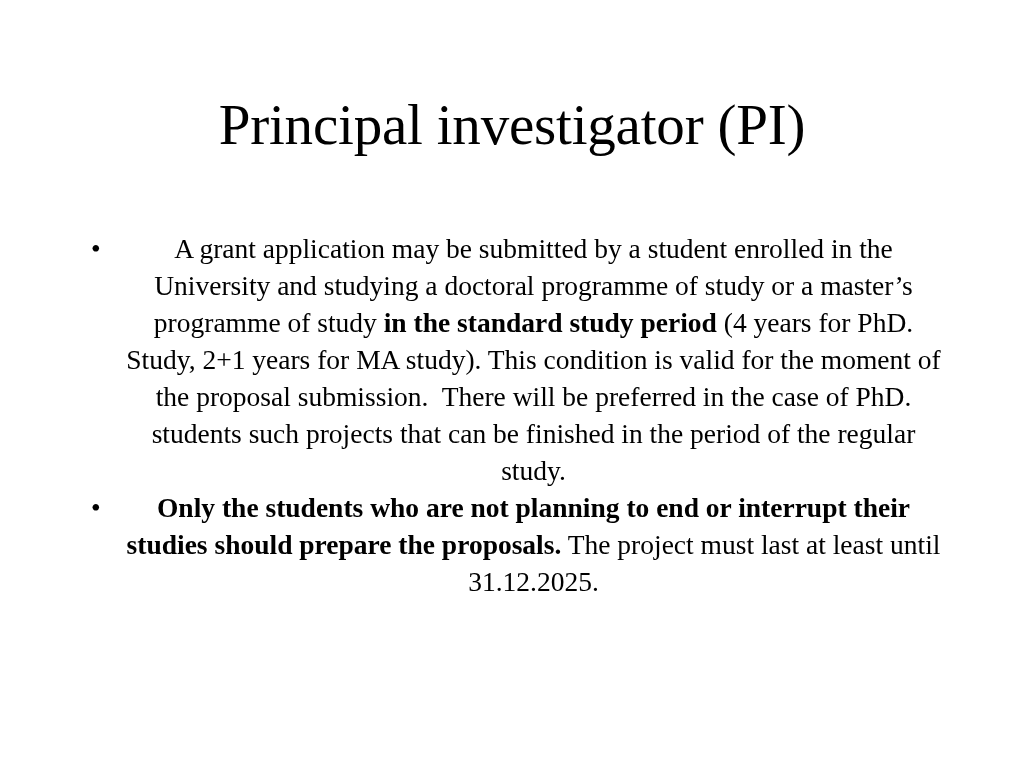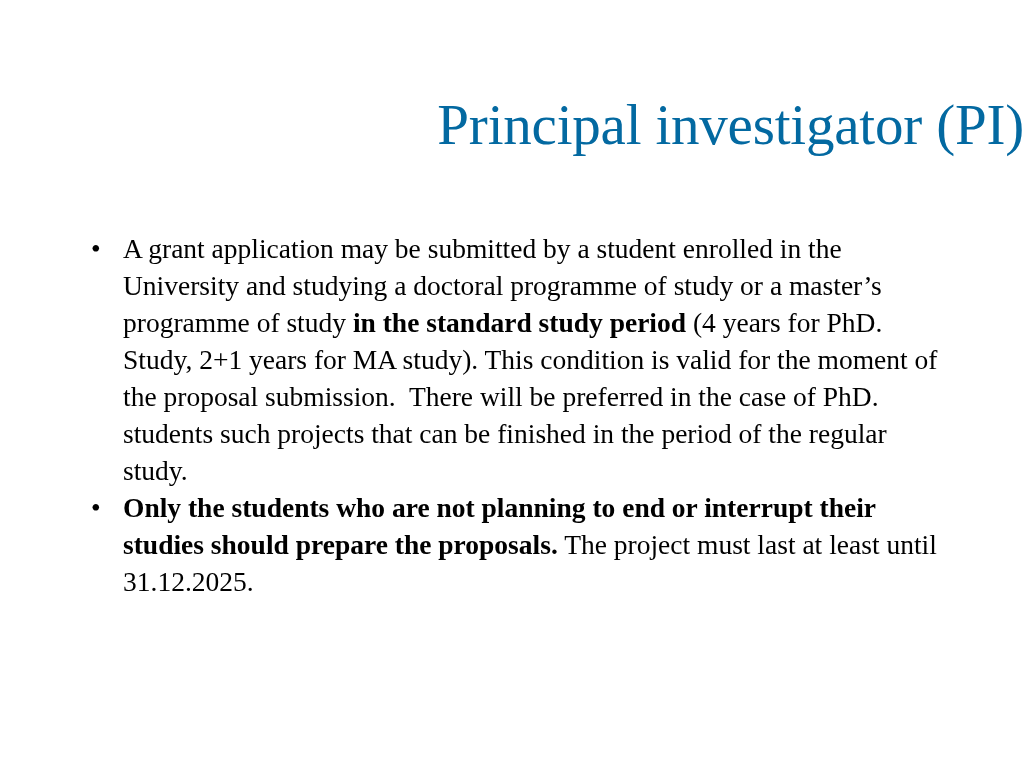--- a/index.html
+++ b/index.html
@@ -19,27 +19,27 @@
     width: 1024px;
     height: 768px;
     background: #ffffff;
     box-sizing: border-box;
   }
   .slide-title {
     position: absolute;
     left: 0;
     top: 96px;
     width: 1024px;
-    text-align: right;
+    text-align: center;
     font-family: "Liberation Serif", "DejaVu Serif", serif;
     font-size: 57px;
     font-weight: normal;
     line-height: 1.02;
     letter-spacing: -0.2px;
-    color: #0369a1;
+    color: #000000;
     margin: 0;
     white-space: nowrap;
   }
   .body-block {
     position: absolute;
     left: 86px;
     top: 230px;
     width: 858px;
   }
   .bullet-item {
@@ -57,20 +57,21 @@
     position: absolute;
     left: 5px;
     top: 0;
     width: 20px;
     font-size: 27.5px;
     line-height: 37px;
     text-align: left;
   }
   .bullet-text {
     display: block;
+    text-align: center;
   }
   .bold {
     font-weight: bold;
   }
 </style>
 </head>
 <body>
 
 <div class="slide">
 

